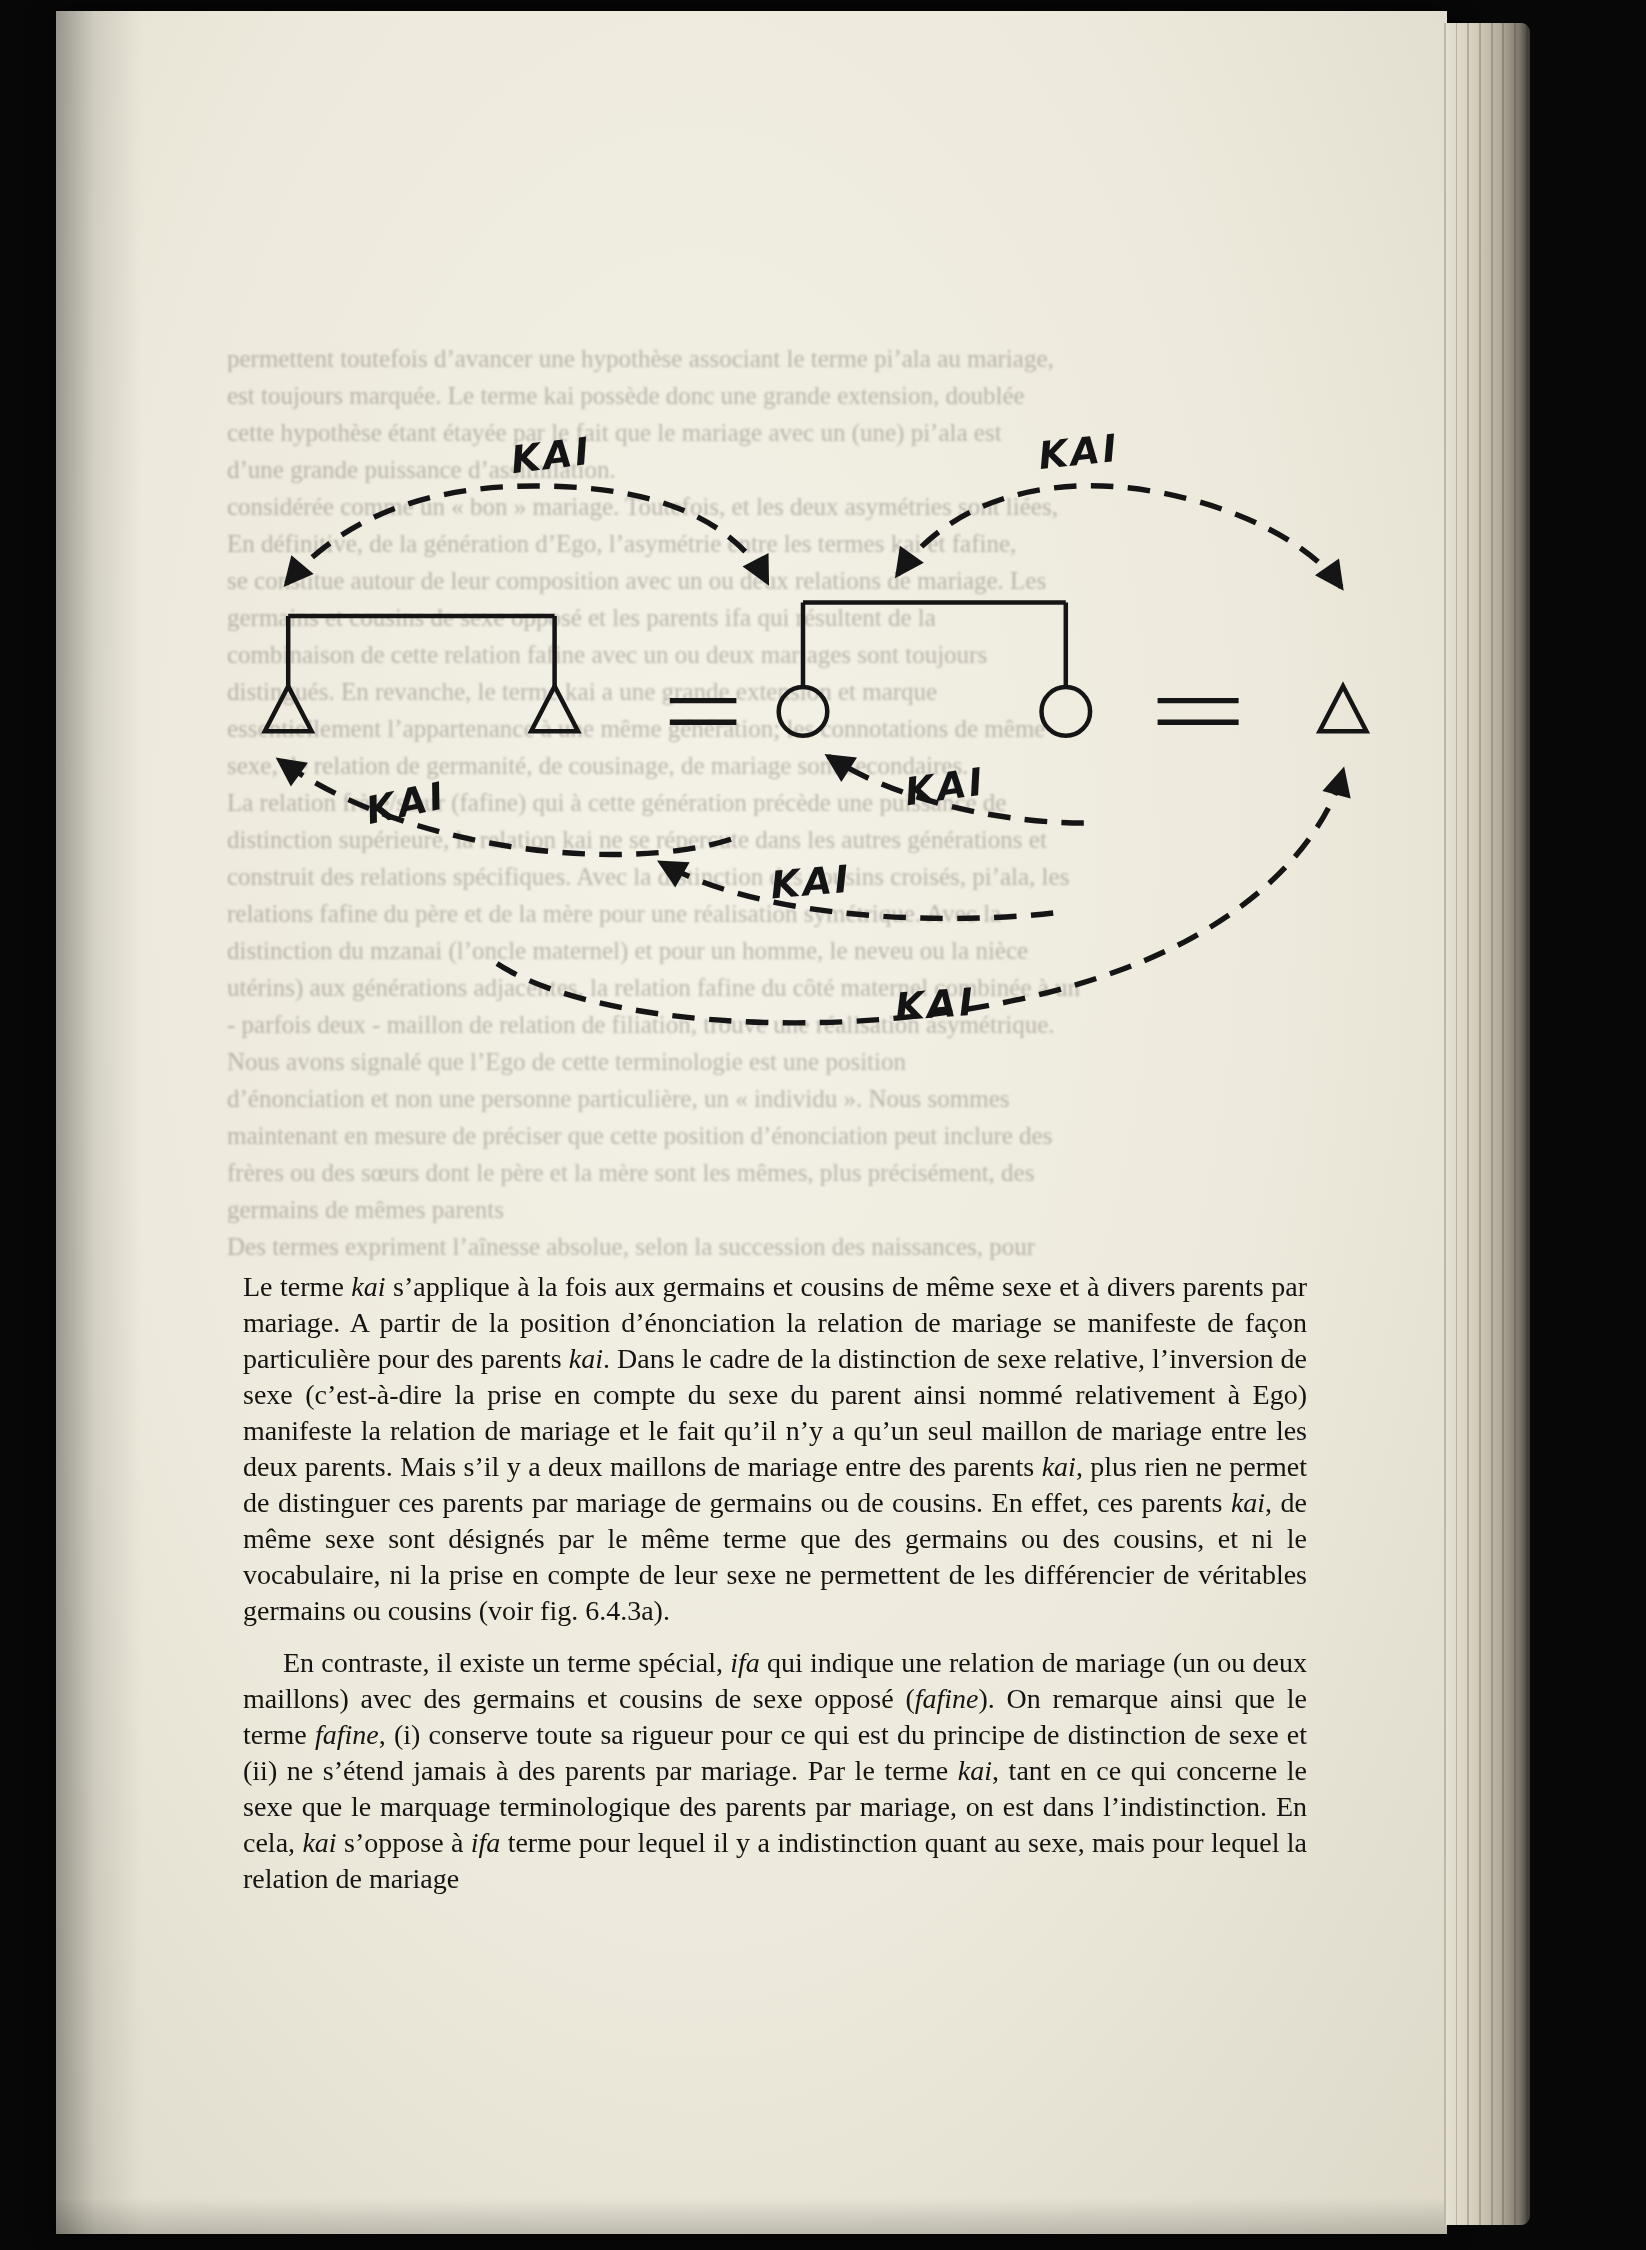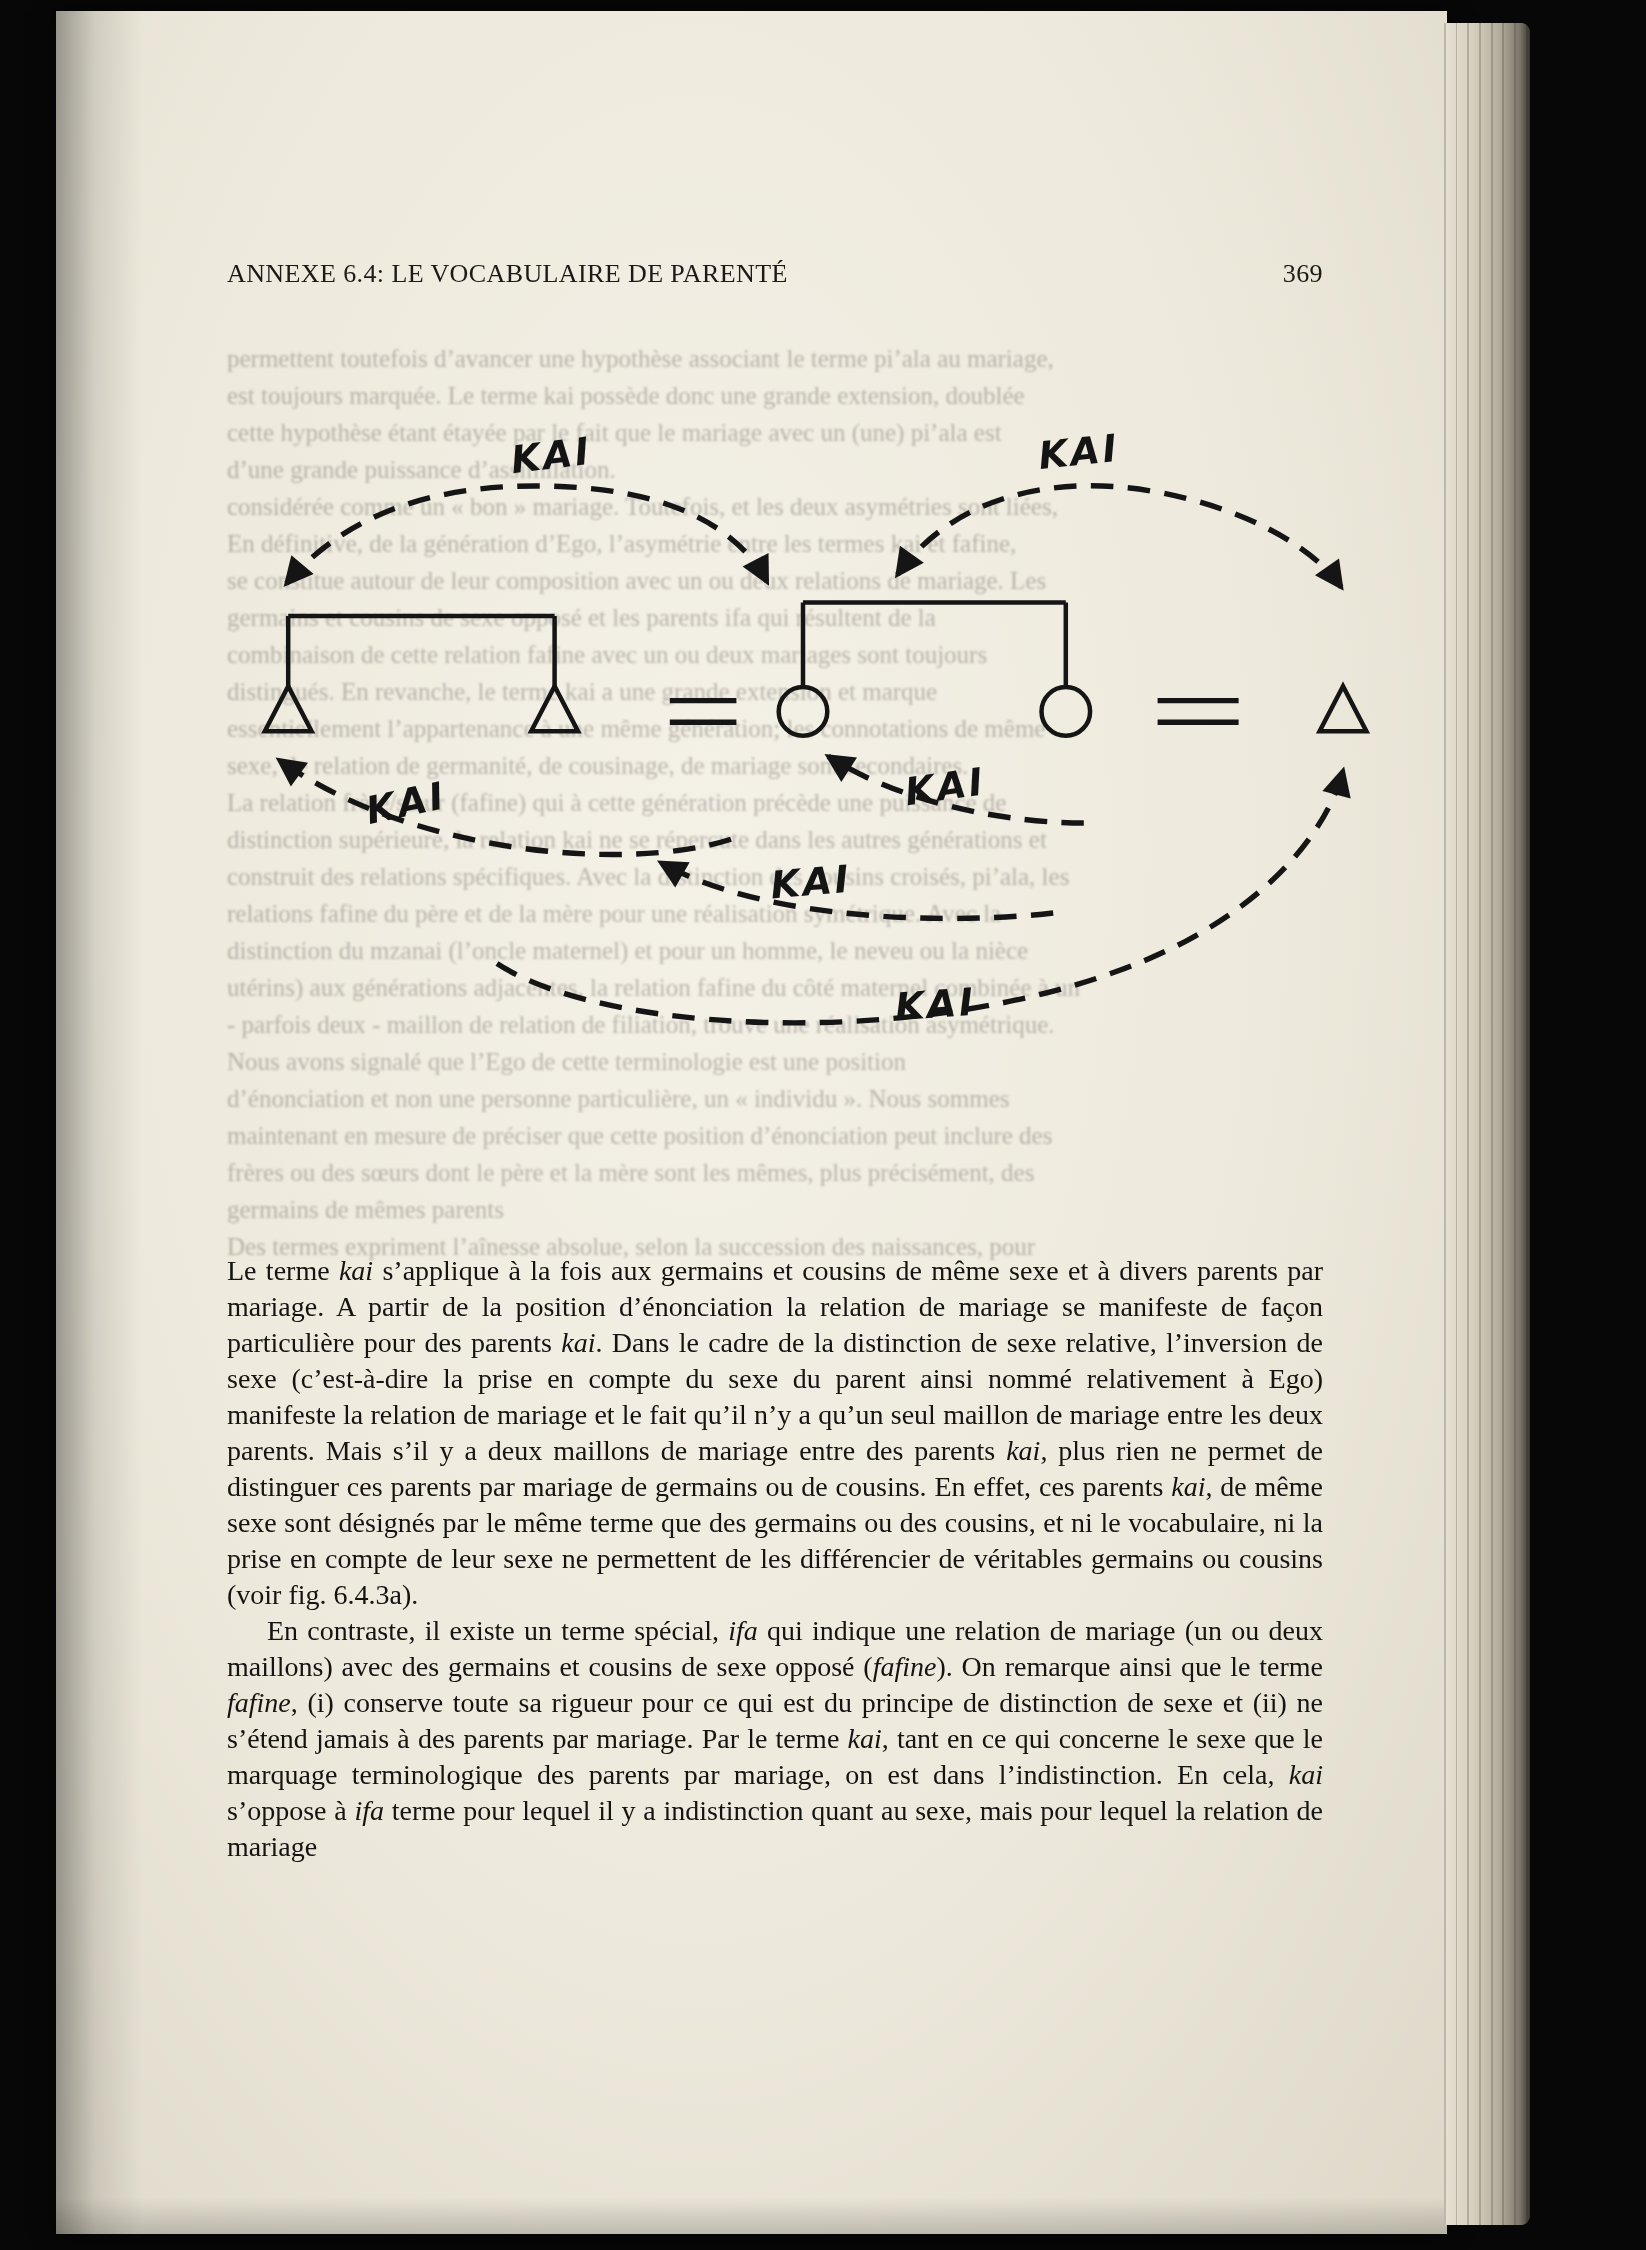--- a/index.html
+++ b/index.html
@@ -50,34 +50,30 @@
     font-size:42px;letter-spacing:3px;text-anchor:middle;
   }
   .caption{
     position:absolute;left:171px;top:1161px;width:1096px;text-align:center;
     font-size:28px;color:#171614;z-index:2;
   }
   .body-text{
     position:absolute;left:171px;top:1242px;width:1096px;
     font-size:28px;line-height:36px;text-align:justify;color:#151412;z-index:2;
   }
-  .body-text p{margin:0;}
+  .body-text p{margin:16px;}
   .body-text p.indent{text-indent:40px;}
 </style>
 </head>
 <body>
 
 <div>
 
   <div class="page">
 
-    <div class="page-header">
-      <span>ANNEXE 6.4: LE VOCABULAIRE DE PARENTÉ</span>
-      <span>369</span>
-    </div>
 
     <div class="bleed">
         <div>permettent toutefois d’avancer une hypothèse associant le terme pi’ala au mariage,</div>
         <div>est toujours marquée. Le terme kai possède donc une grande extension, doublée</div>
         <div>cette hypothèse étant étayée par le fait que le mariage avec un (une) pi’ala est</div>
         <div>d’une grande puissance d’assimilation.</div>
         <div>considérée comme un « bon » mariage. Toutefois, et les deux asymétries sont liées,</div>
         <div>En définitive, de la génération d’Ego, l’asymétrie entre les termes kai et fafine,</div>
         <div>se constitue autour de leur composition avec un ou deux relations de mariage. Les</div>
         <div>germains et cousins de sexe opposé et les parents ifa qui résultent de la</div>

